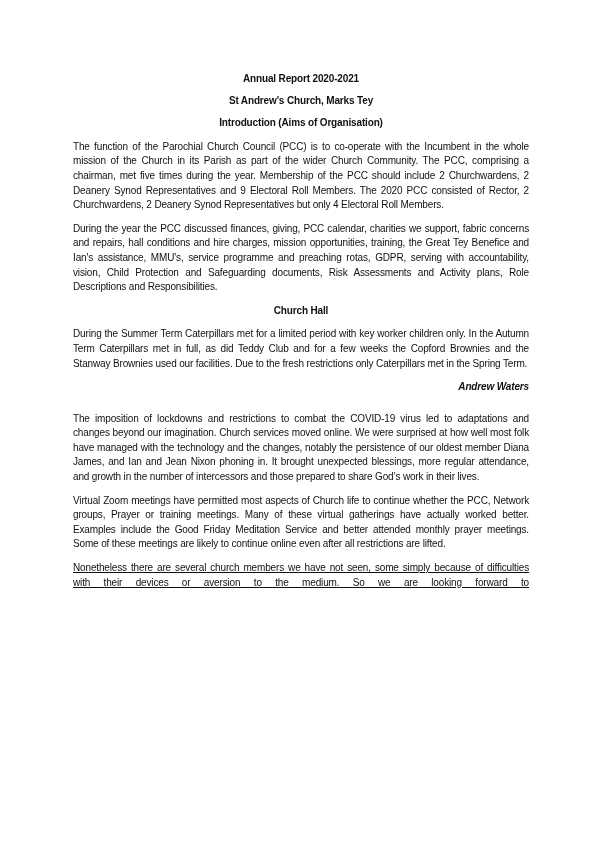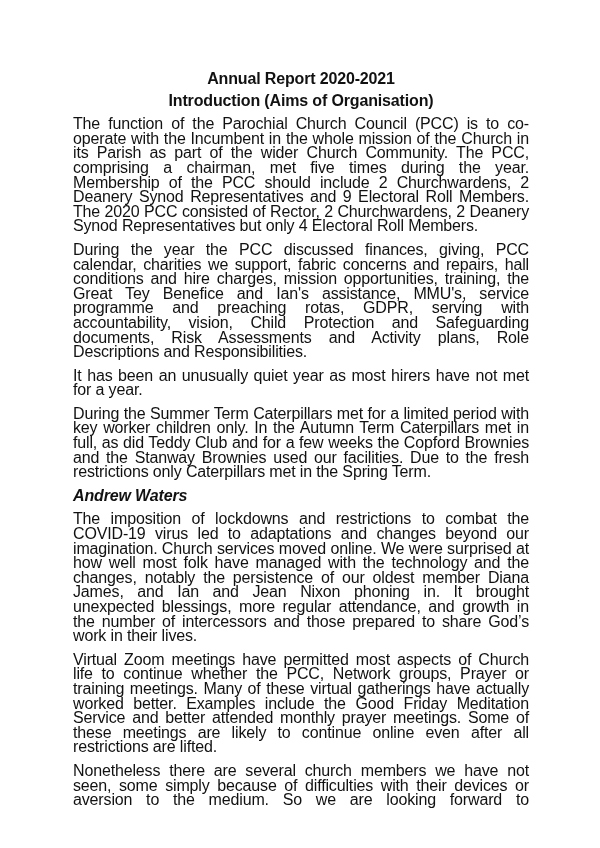--- a/index.html
+++ b/index.html
@@ -13,21 +13,21 @@
       overflow: hidden;
       position: relative;
       font-family: "Liberation Sans", "DejaVu Sans", sans-serif;
       color: #111111;
     }
     .page {
       position: absolute;
       left: 73px;
       top: 72px;
       width: 456px;
-      font-size: 16px;
+      font-size: 10px;
       line-height: 14.6px;
       letter-spacing: -0.15px;
     }
     .title {
       text-align: center;
       font-weight: bold;
       margin: 0 0 7px 0;
     }
     .subtitle {
       text-align: center;
@@ -37,41 +37,43 @@
     .heading {
       font-weight: bold;
       margin: 0 0 9px 0;
       text-align: center;
     }
     p.body {
       margin: 0 0 9px 0;
       text-align: justify;
     }
     .signature {
+      text-align: right;
       font-weight: bold;
       font-style: italic;
-      margin: 0 0 9px 0;
+      margin: 0 0 17px 0;
     }
   </style>
 </head>
 <body>
 
 <div class="page">
   <div class="title">Annual Report 2020-2021</div>
+  <div class="subtitle">St Andrew's Church, Marks Tey</div>
 
   <section>
     <div class="heading">Introduction (Aims of Organisation)</div>
     <p class="body">The function of the Parochial Church Council (PCC) is to co-operate with the Incumbent in the whole mission of the Church in its Parish as part of the wider Church Community. The PCC, comprising a chairman, met five times during the year. Membership of the PCC should include 2 Churchwardens, 2 Deanery Synod Representatives and 9 Electoral Roll Members. The 2020 PCC consisted of Rector, 2 Churchwardens, 2 Deanery Synod Representatives but only 4 Electoral Roll Members.</p>
     <p class="body">During the year the PCC discussed finances, giving, PCC calendar, charities we support, fabric concerns and repairs, hall conditions and hire charges, mission opportunities, training, the Great Tey Benefice and Ian's assistance, MMU's, service programme and preaching rotas, GDPR, serving with accountability, vision, Child Protection and Safeguarding documents, Risk Assessments and Activity plans, Role Descriptions and Responsibilities.</p>
   </section>
 
   <section>
-    <p class="body">It has been an unusually quiet year as most hirers have not met for a year.</p>
+    <div class="heading">Church Hall</div>
     <p class="body">During the Summer Term Caterpillars met for a limited period with key worker children only. In the Autumn Term Caterpillars met in full, as did Teddy Club and for a few weeks the Copford Brownies and the Stanway Brownies used our facilities. Due to the fresh restrictions only Caterpillars met in the Spring Term.</p>
     <div class="signature">Andrew Waters</div>
   </section>
 
   <section>
     <p class="body">The imposition of lockdowns and restrictions to combat the COVID-19 virus led to adaptations and changes beyond our imagination. Church services moved online. We were surprised at how well most folk have managed with the technology and the changes, notably the persistence of our oldest member Diana James, and Ian and Jean Nixon phoning in. It brought unexpected blessings, more regular attendance, and growth in the number of intercessors and those prepared to share God’s work in their lives.</p>
     <p class="body">Virtual Zoom meetings have permitted most aspects of Church life to continue whether the PCC, Network groups, Prayer or training meetings. Many of these virtual gatherings have actually worked better. Examples include the Good Friday Meditation Service and better attended monthly prayer meetings. Some of these meetings are likely to continue online even after all restrictions are lifted.</p>
-    <p class="body" style="text-align-last: justify;">Nonetheless there are several church members we have not seen, some simply because of difficulties with their devices or aversion to the medium. So we are looking forward to</p>
+    <p class="body" style="text-align-last: justify; text-decoration: underline;">Nonetheless there are several church members we have not seen, some simply because of difficulties with their devices or aversion to the medium. So we are looking forward to</p>
   </section>
 </div>
 
 </body></html>

